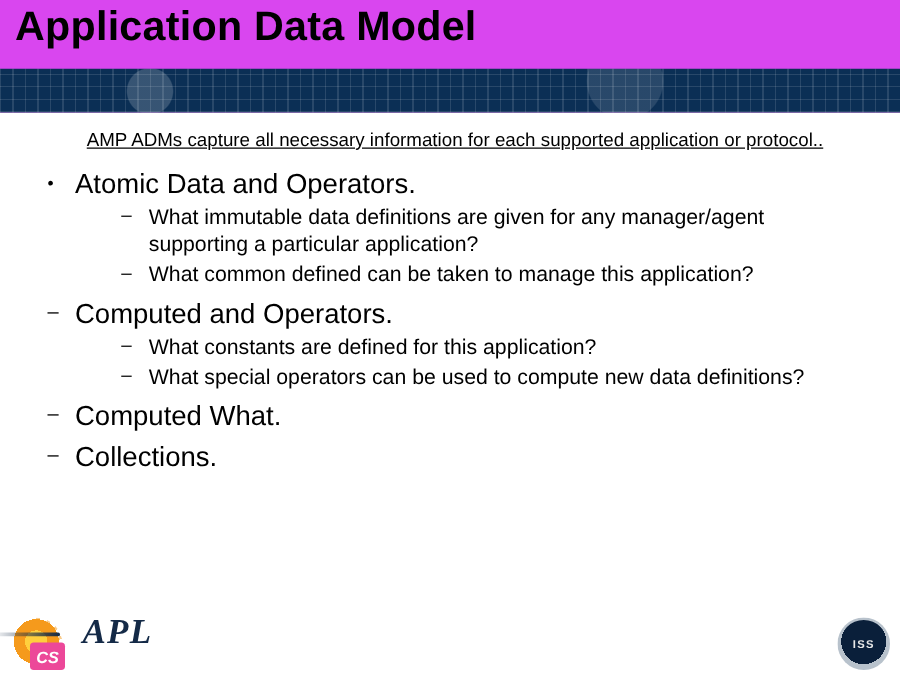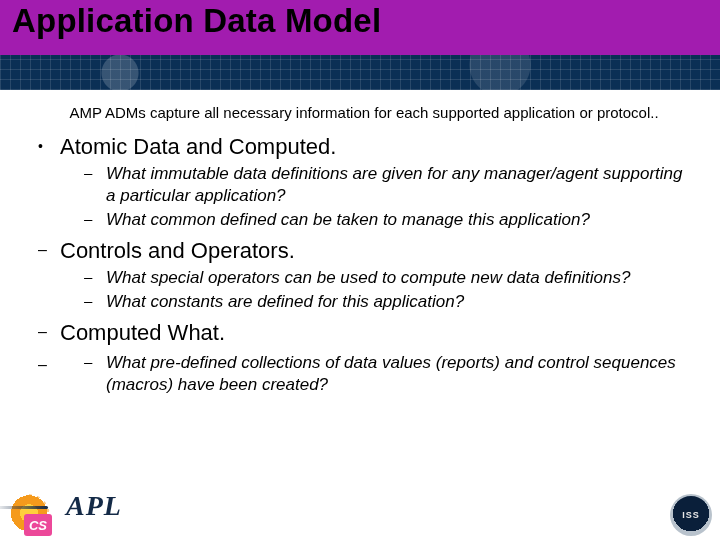--- a/index.html
+++ b/index.html
@@ -15,21 +15,21 @@
   .slide {
     width: 720px;
     height: 540px;
     position: relative;
     background: #ffffff;
   }
   
   .title-band {
     position: relative;
     height: 90px;
-    background: #a21caf;
+    background: #d946ef;
   }
   .blueprint {
     position: absolute;
     left: 0;
     right: 0;
     bottom: 0;
     height: 35px;
     background:
       repeating-linear-gradient(0deg,  rgba(255,255,255,.12) 0 1px, transparent 1px 10px),
       repeating-linear-gradient(90deg, rgba(255,255,255,.12) 0 1px, transparent 1px 10px),
@@ -48,20 +48,21 @@
   }
   
   .content {
     padding: 14px 22px 0 30px;
   }
   .intro {
     font-size: 15px;
     text-align: center;
     margin: 0 18px 10px;
     line-height: 1.25;
+    text-decoration: underline;
   }
   ul.lvl1 {
     margin: 0;
     padding: 0 0 0 30px;
     list-style: none;
   }
   ul.lvl1 > li {
     position: relative;
     font-size: 22px;
     margin: 2px 0 6px;
@@ -76,22 +77,21 @@
   ul.lvl1 > li.dash::before { content: "–"; font-size: 16px; top: 3px; }
   ul.lvl2 {
     margin: 3px 0 4px;
     padding: 0 0 0 42px;
     list-style: none;
   }
   ul.lvl2 > li {
     position: relative;
     font-size: 17px;
     line-height: 1.28;
-    margin: 0 4px 2px;
-    font-style: italic;
+    margin: 0 17px 2px;
   }
   ul.lvl2 > li::before {
     content: "–";
     position: absolute;
     left: -22px;
     top: 0;
     font-size: 15px;
   }
   
   .footer {
@@ -181,40 +181,38 @@
   <div class="title-band">
     <div class="blueprint"></div>
     <div class="title-text">Application Data Model</div>
   </div>
 
   <div class="content">
     <p class="intro">AMP ADMs capture all necessary information for each supported application or protocol..</p>
 
     <ul class="lvl1">
       <li class="dot">
-        <span>Atomic Data and Computed.</span>
+        <span>Atomic Data and Operators.</span>
         <ul class="lvl2">
           <li>What immutable data definitions are given for any manager/agent supporting a particular application?</li>
           <li>What common defined can be taken to manage this application?</li>
         </ul>
       </li>
       <li class="dash">
-        <span>Controls and Operators.</span>
+        <span>Computed and Operators.</span>
         <ul class="lvl2">
+          <li>What constants are defined for this application?</li>
           <li>What special operators can be used to compute new data definitions?</li>
-          <li>What constants are defined for this application?</li>
         </ul>
       </li>
       <li class="dash">
         <span>Computed What.</span>
       </li>
       <li class="dash">
-        <ul class="lvl2">
-          <li>What pre-defined collections of data values (reports) and control sequences (macros) have been created?</li>
-        </ul>
+        <span>Collections.</span>
       </li>
     </ul>
   </div>
 
   <div class="footer">
     <div class="logo-left">
       <div class="cs-sun"></div>
       <div class="cs-badge">CS</div>
     </div>
     <div class="logo-center apl-logo">APL</div>

